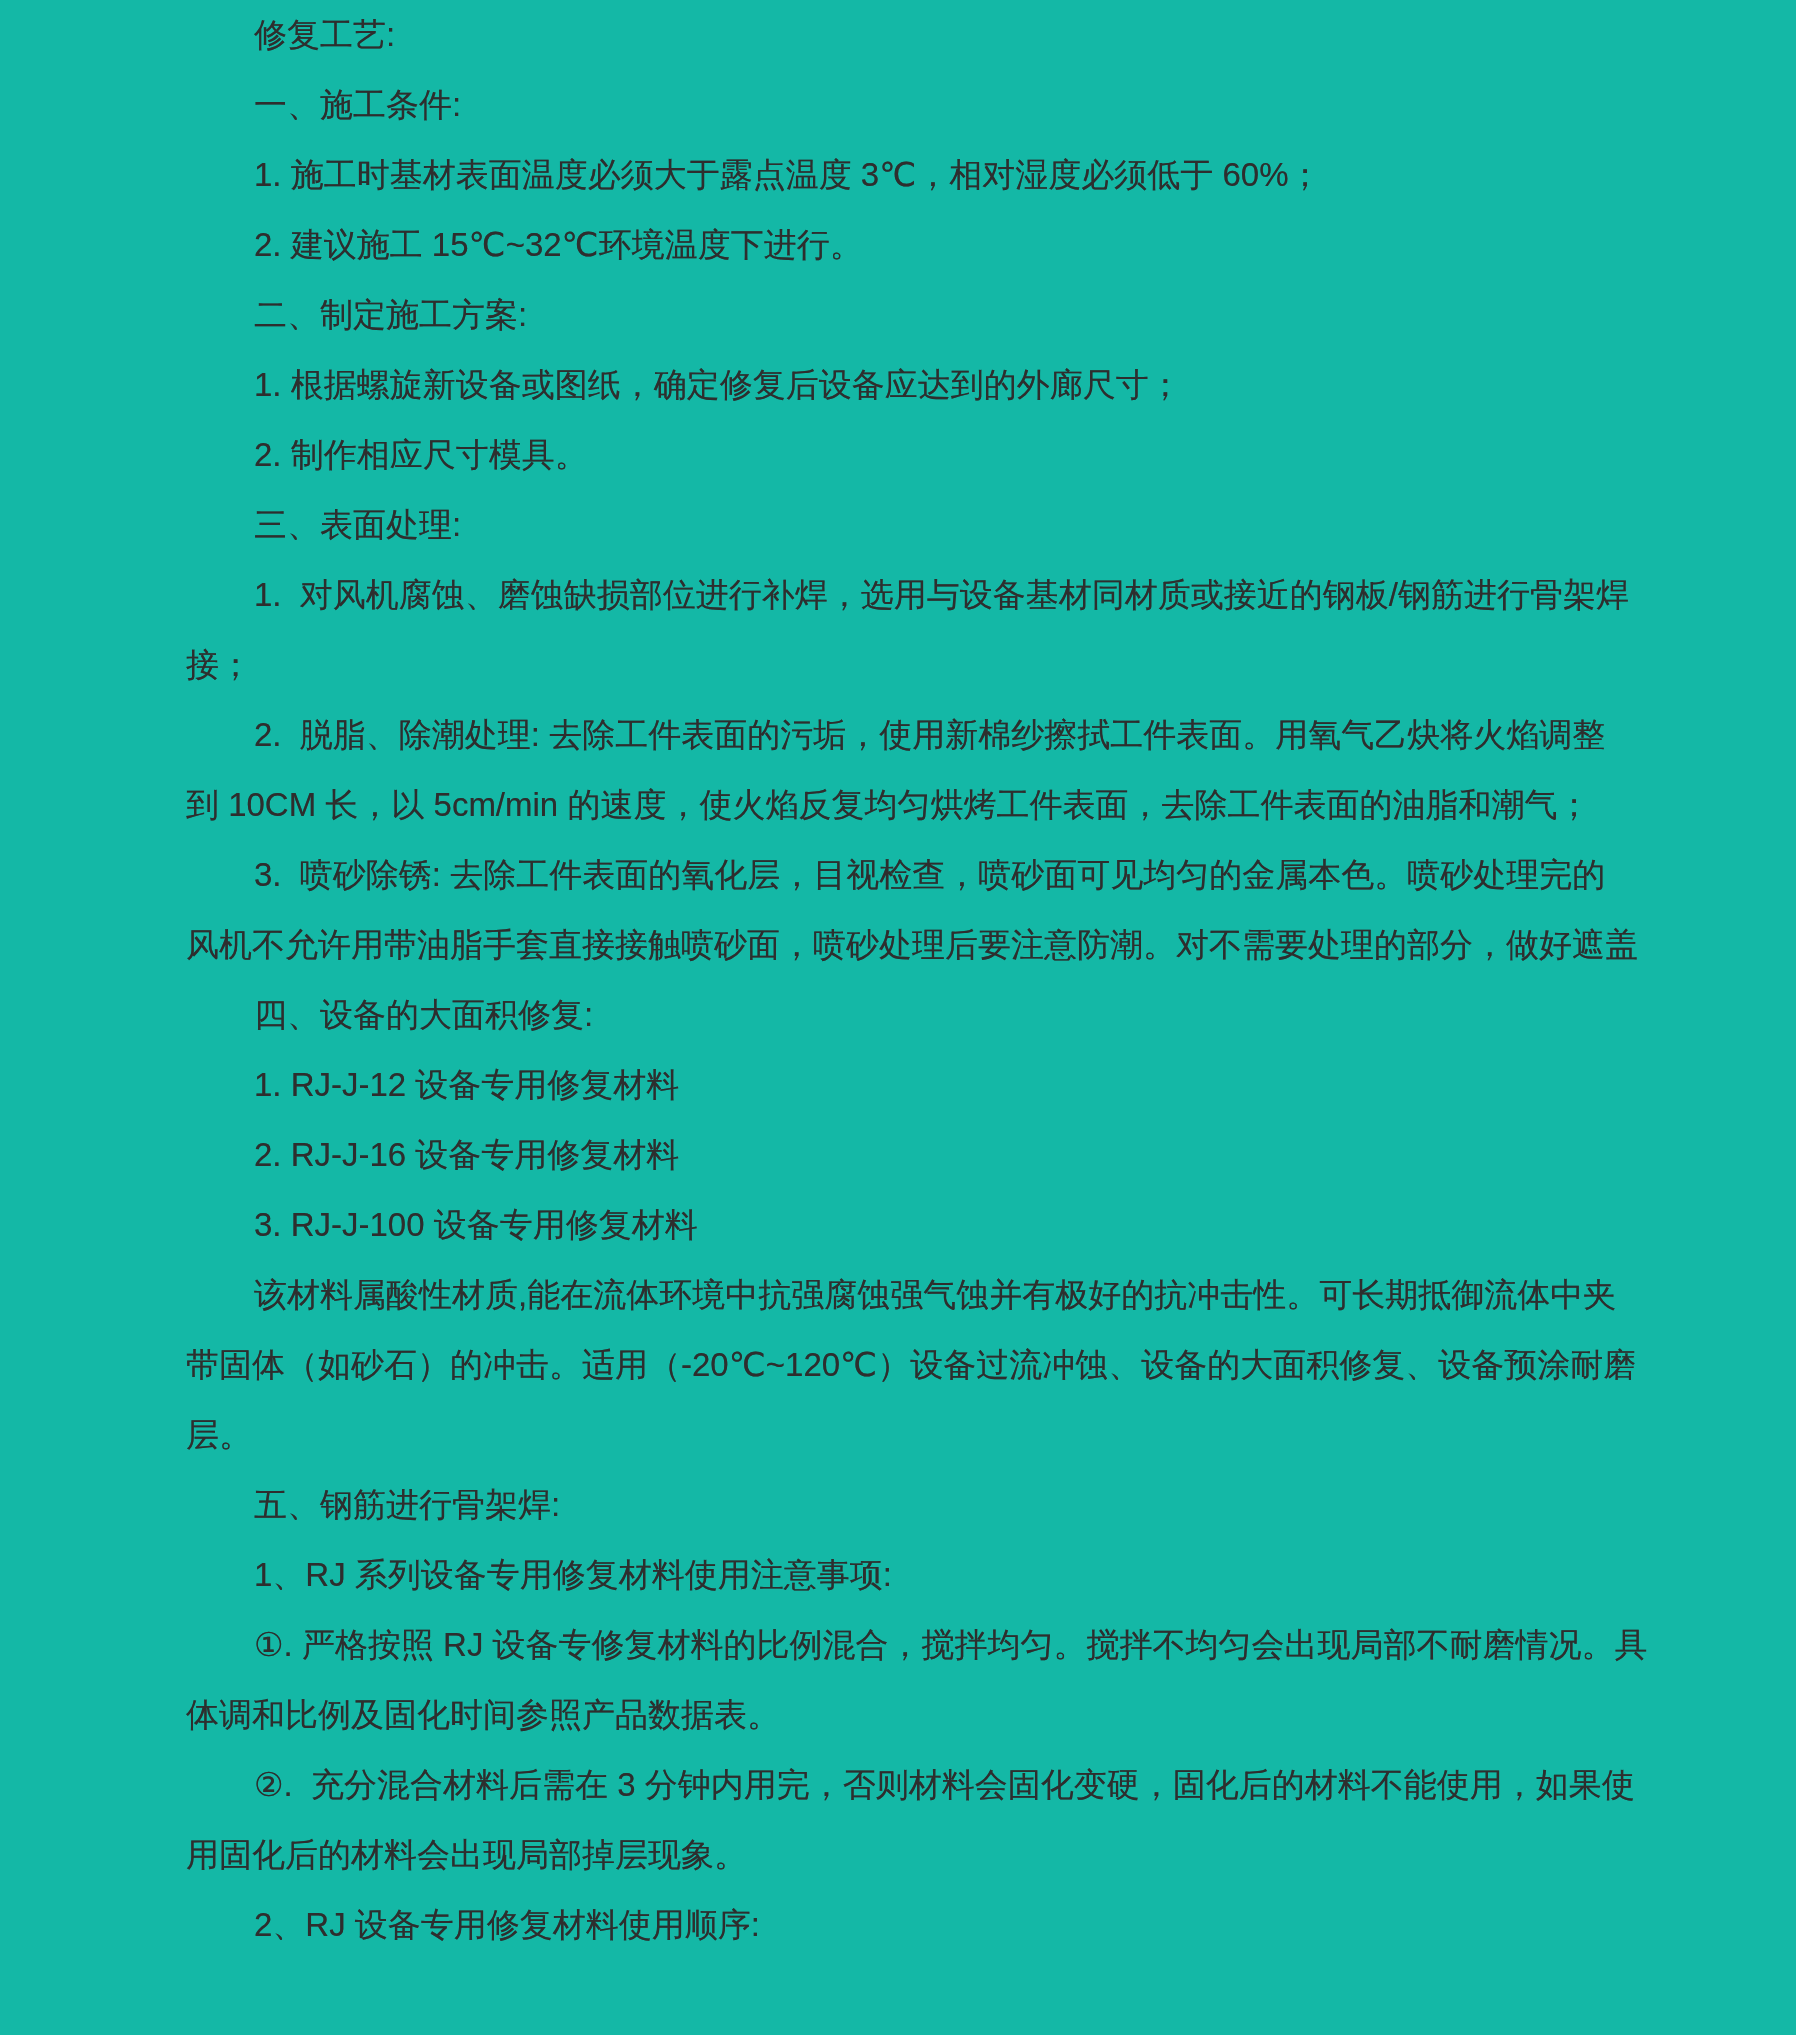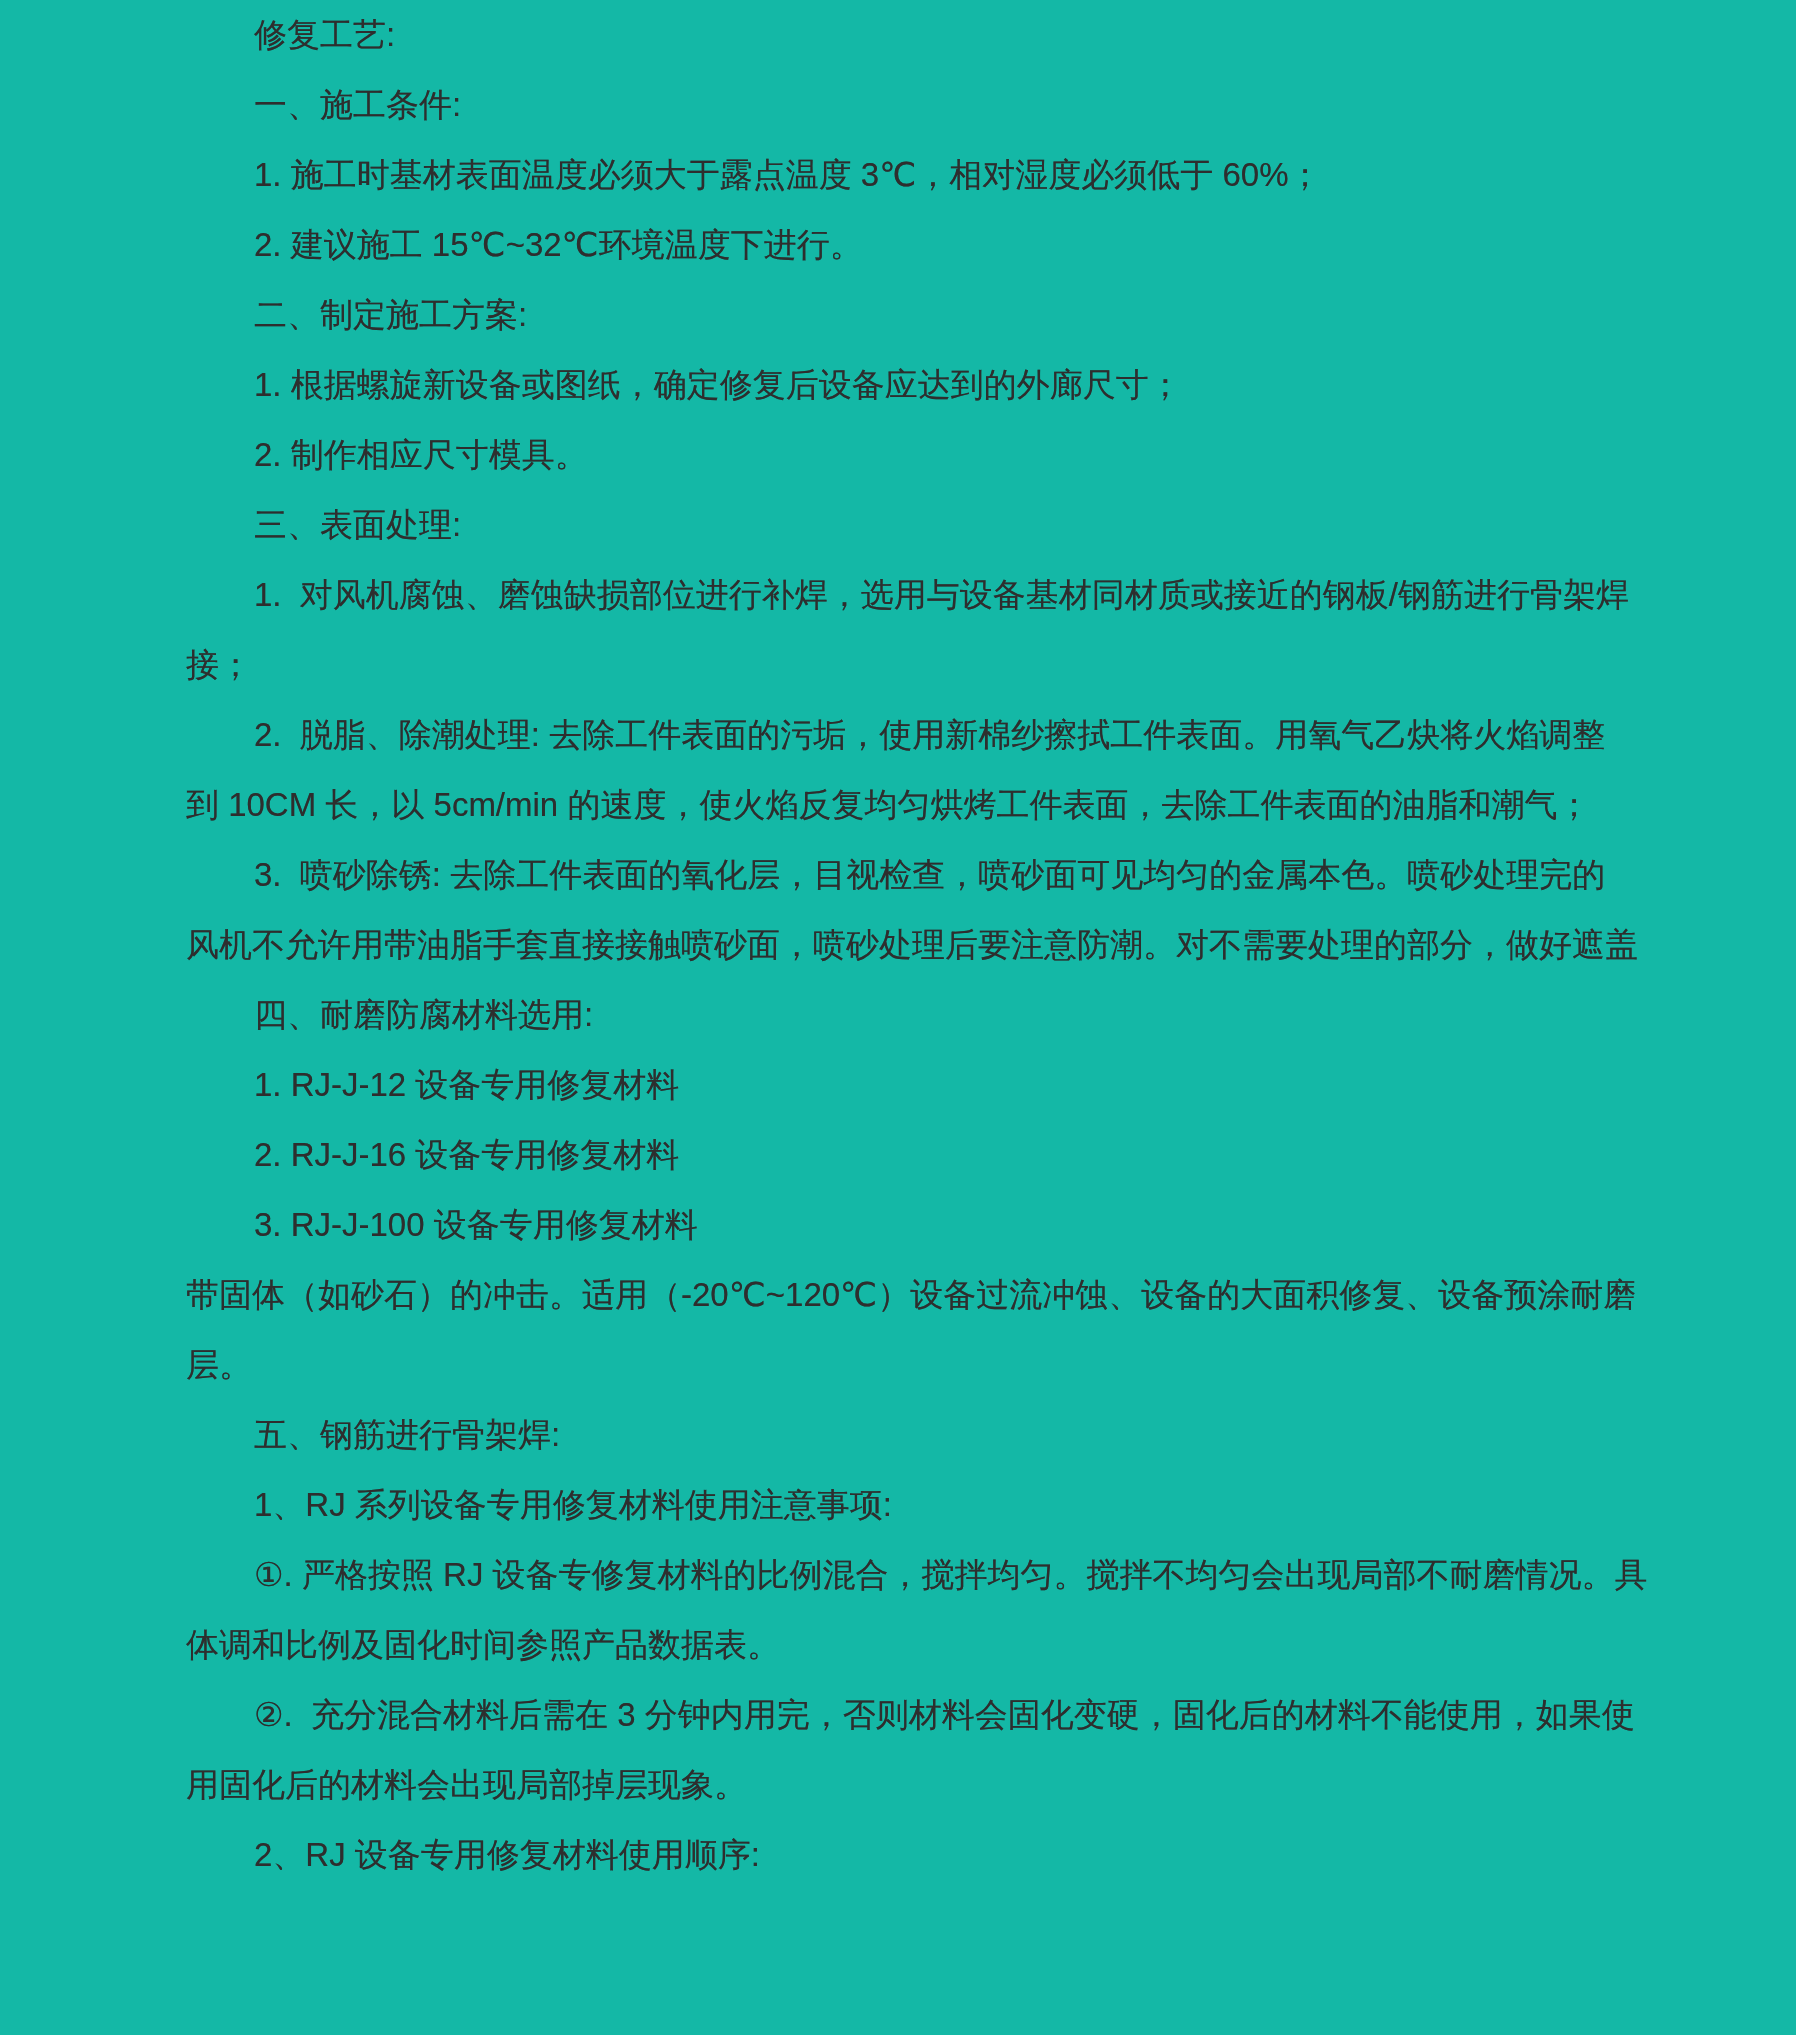--- a/index.html
+++ b/index.html
@@ -55,24 +55,25 @@
     <p class="line indent">二、制定施工方案:</p>
     <p class="line indent">1. 根据螺旋新设备或图纸，确定修复后设备应达到的外廊尺寸；</p>
     <p class="line indent">2. 制作相应尺寸模具。</p>
     <p class="line indent">三、表面处理:</p>
     <p class="line indent">1.  对风机腐蚀、磨蚀缺损部位进行补焊，选用与设备基材同材质或接近的钢板/钢筋进行骨架焊</p>
     <p class="line">接；</p>
     <p class="line indent">2.  脱脂、除潮处理: 去除工件表面的污垢，使用新棉纱擦拭工件表面。用氧气乙炔将火焰调整</p>
     <p class="line">到 10CM 长，以 5cm/min 的速度，使火焰反复均匀烘烤工件表面，去除工件表面的油脂和潮气；</p>
     <p class="line indent">3.  喷砂除锈: 去除工件表面的氧化层，目视检查，喷砂面可见均匀的金属本色。喷砂处理完的</p>
     <p class="line">风机不允许用带油脂手套直接接触喷砂面，喷砂处理后要注意防潮。对不需要处理的部分，做好遮盖</p>
-    <p class="line indent">四、耐磨防腐材料选用:</p>
+    <p class="line indent">四、设备的大面积修复:</p>
     <p class="line indent">1. RJ-J-12 设备专用修复材料</p>
     <p class="line indent">2. RJ-J-16 设备专用修复材料</p>
     <p class="line indent">3. RJ-J-100 设备专用修复材料</p>
+    <p class="line indent">该材料属酸性材质,能在流体环境中抗强腐蚀强气蚀并有极好的抗冲击性。可长期抵御流体中夹</p>
     <p class="line">带固体（如砂石）的冲击。适用（-20℃~120℃）设备过流冲蚀、设备的大面积修复、设备预涂耐磨</p>
     <p class="line">层。</p>
     <p class="line indent">五、钢筋进行骨架焊:</p>
     <p class="line indent">1、RJ 系列设备专用修复材料使用注意事项:</p>
     <p class="line indent">①. 严格按照 RJ 设备专修复材料的比例混合，搅拌均匀。搅拌不均匀会出现局部不耐磨情况。具</p>
     <p class="line">体调和比例及固化时间参照产品数据表。</p>
     <p class="line indent">②.  充分混合材料后需在 3 分钟内用完，否则材料会固化变硬，固化后的材料不能使用，如果使</p>
     <p class="line">用固化后的材料会出现局部掉层现象。</p>
     <p class="line indent">2、RJ 设备专用修复材料使用顺序:</p>
   </div>

